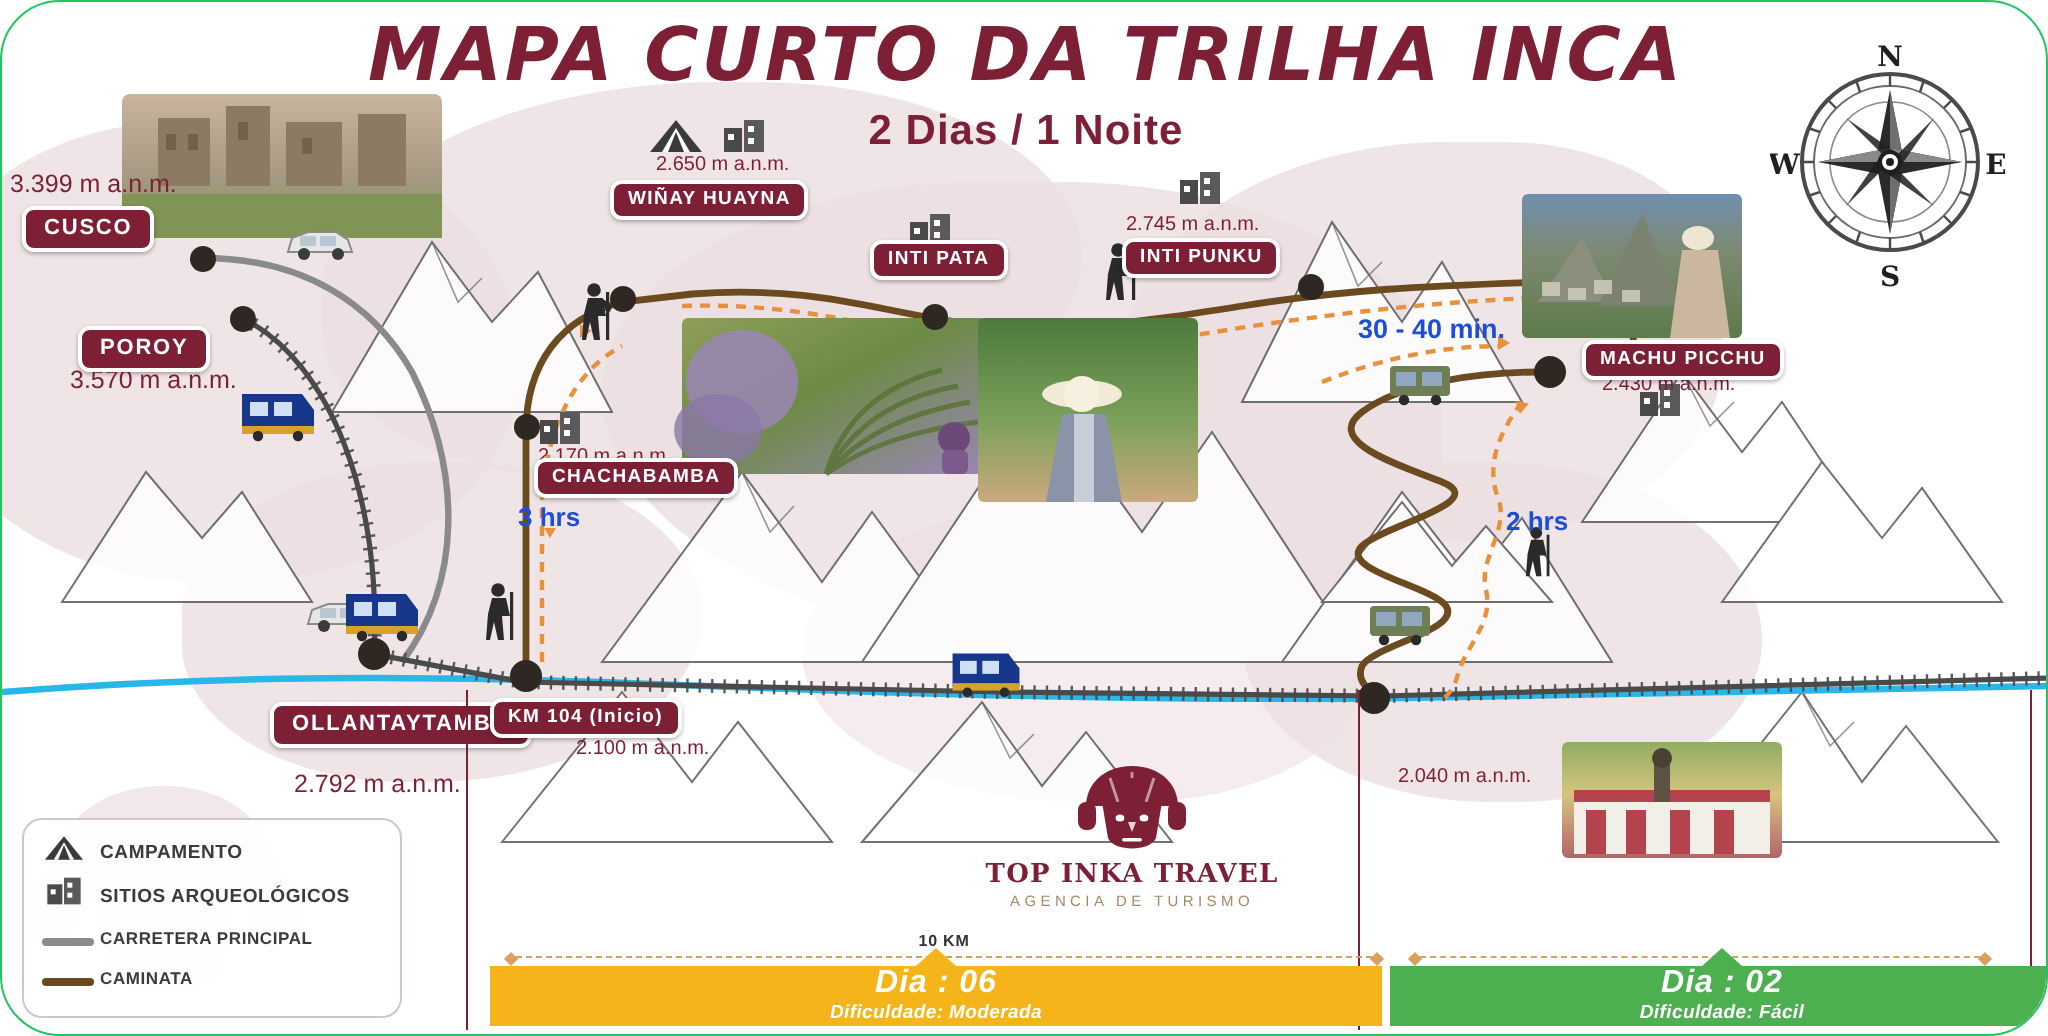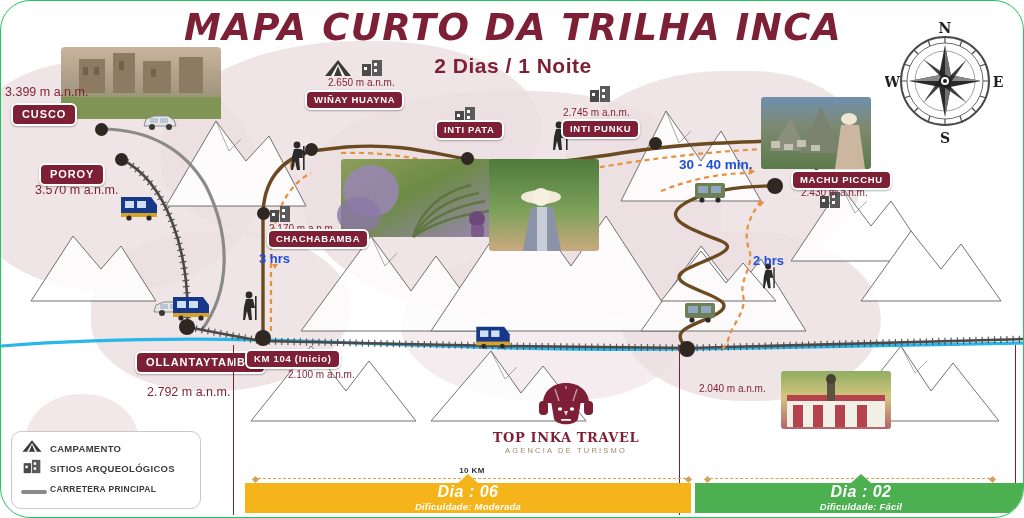--- a/index.html
+++ b/index.html
@@ -622,20 +622,26 @@
         </svg>
       </span>
       <span class="leg-label big">SITIOS ARQUEOLÓGICOS</span>
     </div>
     <div class="leg-row">
       <span class="leg-ico">
         <span class="leg-swatch" style="background:#8a8a8a; display:inline-block;"></span>
       </span>
       <span class="leg-label">CARRETERA PRINCIPAL</span>
     </div>
+    <div class="leg-row">
+      <span class="leg-ico">
+        <span class="leg-swatch" style="background:#6b4a20; display:inline-block;"></span>
+      </span>
+      <span class="leg-label">CAMINATA</span>
+    </div>
   </div>
 
   <div class="vdiv" style="left:232px; top:344px; height:170px;"></div>
   <div class="vdiv" style="left:678px; top:344px; height:170px;"></div>
   <div class="vdiv" style="left:1014px; top:344px; height:170px;"></div>
 
   <div id="day-strip">
 
     <div class="scale-seg" style="left:8px; width:438px;">
       <div class="scale-km">10 KM</div>

